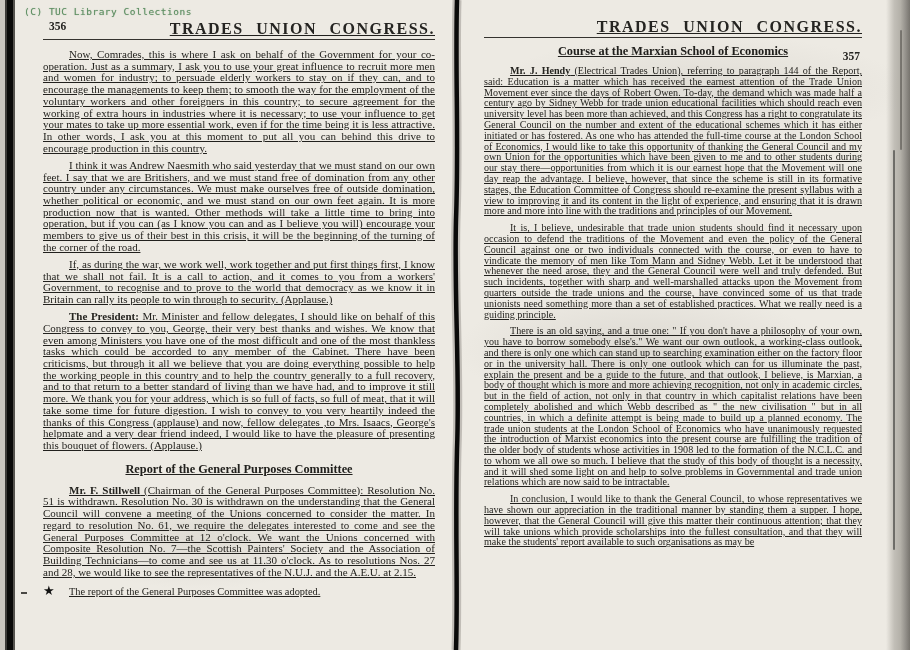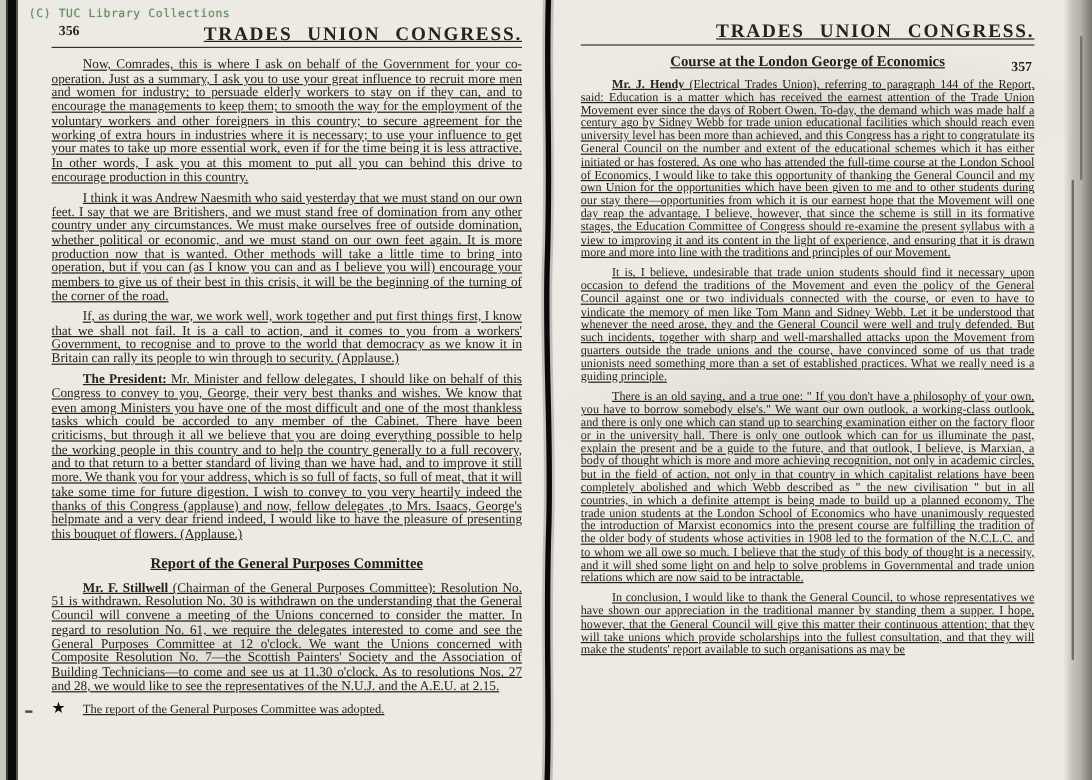--- a/index.html
+++ b/index.html
@@ -113,21 +113,21 @@
     </svg>
   </div>
 
   <div class="page page-right">
     <div class="pagehead">
       <span class="runhead">TRADES UNION CONGRESS.</span>
       <span class="pagenum pos-right">357</span>
     </div>
     <hr class="headrule">
 
-    <div class="sechead">Course at the London George of Economics</div>
+    <div class="sechead">Course at the Marxian School of Economics</div>
 
     <p class="body"><b>Mr. J. Hendy</b><span> (Electrical Trades Union), referring to paragraph 144 of the Report, said: Education is a matter which has received the earnest attention of the Trade Union Movement ever since the days of Robert Owen. To-day, the demand which was made half a century ago by Sidney Webb for trade union educational facilities which should reach even university level has been more than achieved, and this Congress has a right to congratulate its General Council on the number and extent of the educational schemes which it has either initiated or has fostered. As one who has attended the full-time course at the London School of Economics, I would like to take this opportunity of thanking the General Council and my own Union for the opportunities which have been given to me and to other students during our stay there—opportunities from which it is our earnest hope that the Movement will one day reap the advantage. I believe, however, that since the scheme is still in its formative stages, the Education Committee of Congress should re-examine the present syllabus with a view to improving it and its content in the light of experience, and ensuring that it is drawn more and more into line with the traditions and principles of our Movement.</span></p>
     <p class="body"><span>It is, I believe, undesirable that trade union students should find it necessary upon occasion to defend the traditions of the Movement and even the policy of the General Council against one or two individuals connected with the course, or even to have to vindicate the memory of men like Tom Mann and Sidney Webb. Let it be understood that whenever the need arose, they and the General Council were well and truly defended. But such incidents, together with sharp and well-marshalled attacks upon the Movement from quarters outside the trade unions and the course, have convinced some of us that trade unionists need something more than a set of established practices. What we really need is a guiding principle.</span></p>
     <p class="body"><span>There is an old saying, and a true one: " If you don't have a philosophy of your own, you have to borrow somebody else's." We want our own outlook, a working-class outlook, and there is only one which can stand up to searching examination either on the factory floor or in the university hall. There is only one outlook which can for us illuminate the past, explain the present and be a guide to the future, and that outlook, I believe, is Marxian, a body of thought which is more and more achieving recognition, not only in academic circles, but in the field of action, not only in that country in which capitalist relations have been completely abolished and which Webb described as " the new civilisation " but in all countries, in which a definite attempt is being made to build up a planned economy. The trade union students at the London School of Economics who have unanimously requested the introduction of Marxist economics into the present course are fulfilling the tradition of the older body of students whose activities in 1908 led to the formation of the N.C.L.C. and to whom we all owe so much. I believe that the study of this body of thought is a necessity, and it will shed some light on and help to solve problems in Governmental and trade union relations which are now said to be intractable.</span></p>
     <p class="body"><span>In conclusion, I would like to thank the General Council, to whose representatives we have shown our appreciation in the traditional manner by standing them a supper. I hope, however, that the General Council will give this matter their continuous attention; that they will take unions which provide scholarships into the fullest consultation, and that they will make the students' report available to such organisations as may be</span></p>
   </div>
 
   <div class="edge-right">
     <div class="streak1"></div>
     <div class="streak2"></div>

